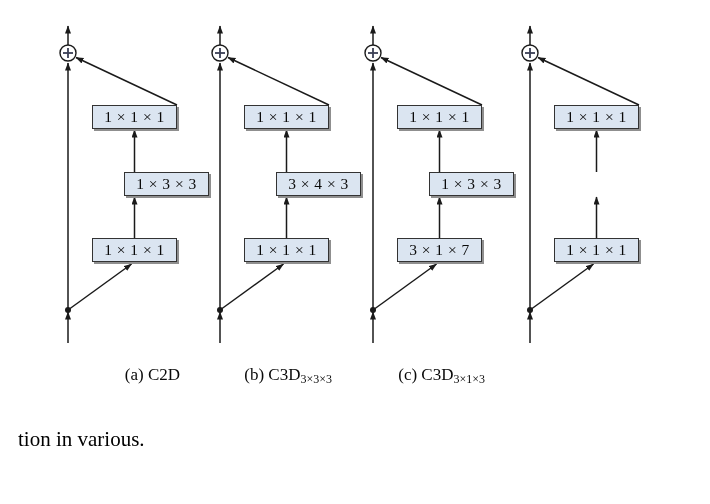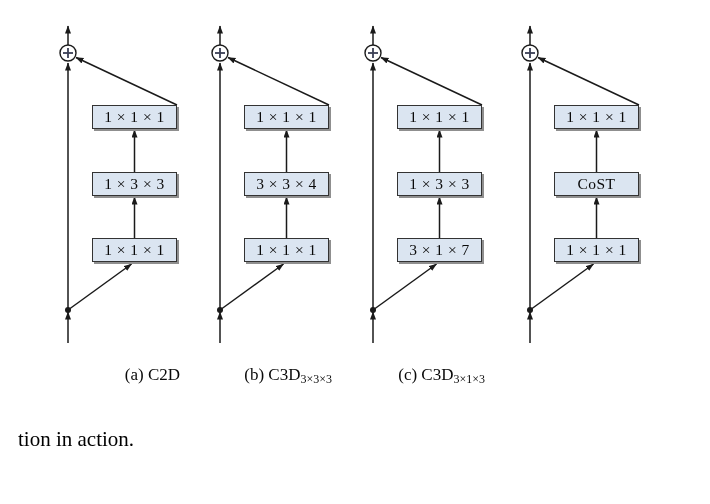--- a/index.html
+++ b/index.html
@@ -34,21 +34,21 @@
     position:absolute;left:72px;width:85px;height:24px;
     box-sizing:border-box;
     background:var(--box_fill);
     border:1.4px solid var(--box_border);
     box-shadow:2px 2px 0 var(--box_shadow);
     display:flex;align-items:center;justify-content:center;
     font-size:15.5px;color:var(--text);
     letter-spacing:0.5px;
   }
   .box-top{top:90px;}
-  .box-mid{top:157px;}
+  .box-mid{top:157px;margin-left:32px;}
   .box-bot{top:223px;}
   .unit-label{
     position:absolute;top:350px;left:0;width:160px;
     text-align:right;font-size:17px;color:var(--text);
     white-space:nowrap;
   }
   .unit-label sub{font-size:12px;vertical-align:-3px;letter-spacing:0px;}
   .caption{
     position:absolute;left:18px;top:424px;width:680px;
     font-size:21px;line-height:30.5px;color:#000;
@@ -100,21 +100,21 @@
       <line class="wire" x1="48" y1="295" x2="111.5" y2="249" marker-end="url(#ah)"></line>
       <line class="wire" x1="48" y1="328" x2="48" y2="297" marker-end="url(#ah)"></line>
       <circle class="node-circle" cx="48" cy="38" r="8"></circle>
       <g>
         <line class="plus-stroke" x1="43" y1="38" x2="53" y2="38"></line>
         <line class="plus-stroke" x1="48" y1="33" x2="48" y2="43"></line>
       </g>
       <circle class="junction-dot" cx="48" cy="295" r="3"></circle>
     </svg>
     <div class="box box-top">1 × 1 × 1</div>
-    <div class="box box-mid">3 × 3 × 4</div>
+    <div class="box box-mid">3 × 4 × 3</div>
     <div class="box box-bot">1 × 1 × 1</div>
     <div class="unit-label"><span>(b) C3D</span><sub>3×3×3</sub></div>
   </div>
 
   <div class="unit unit-c">
     <svg class="wires" width="170" height="340" viewBox="0 0 170 340">
       <line class="wire" x1="48" y1="30" x2="48" y2="11" marker-end="url(#ah)"></line>
       <line class="wire" x1="48" y1="295" x2="48" y2="48" marker-end="url(#ah)"></line>
       <line class="wire" x1="157" y1="90" x2="56" y2="42.5" marker-end="url(#ah)"></line>
       <line class="wire" x1="114.5" y1="157" x2="114.5" y2="115" marker-end="url(#ah)"></line>
@@ -144,21 +144,20 @@
       <line class="wire" x1="48" y1="295" x2="111.5" y2="249" marker-end="url(#ah)"></line>
       <line class="wire" x1="48" y1="328" x2="48" y2="297" marker-end="url(#ah)"></line>
       <circle class="node-circle" cx="48" cy="38" r="8"></circle>
       <g>
         <line class="plus-stroke" x1="43" y1="38" x2="53" y2="38"></line>
         <line class="plus-stroke" x1="48" y1="33" x2="48" y2="43"></line>
       </g>
       <circle class="junction-dot" cx="48" cy="295" r="3"></circle>
     </svg>
     <div class="box box-top">1 × 1 × 1</div>
-    <div class="box box-mid">CoST</div>
     <div class="box box-bot">1 × 1 × 1</div>
   </div>
 
   <div class="caption">
-    <div>tion in action.</div>
+    <div>tion in various.</div>
   </div>
 
 </div>
 
 </body></html>

